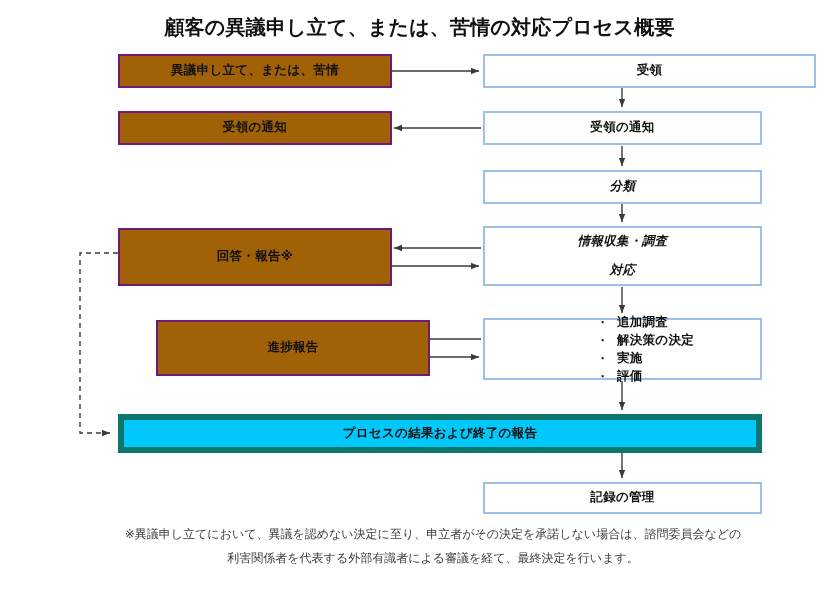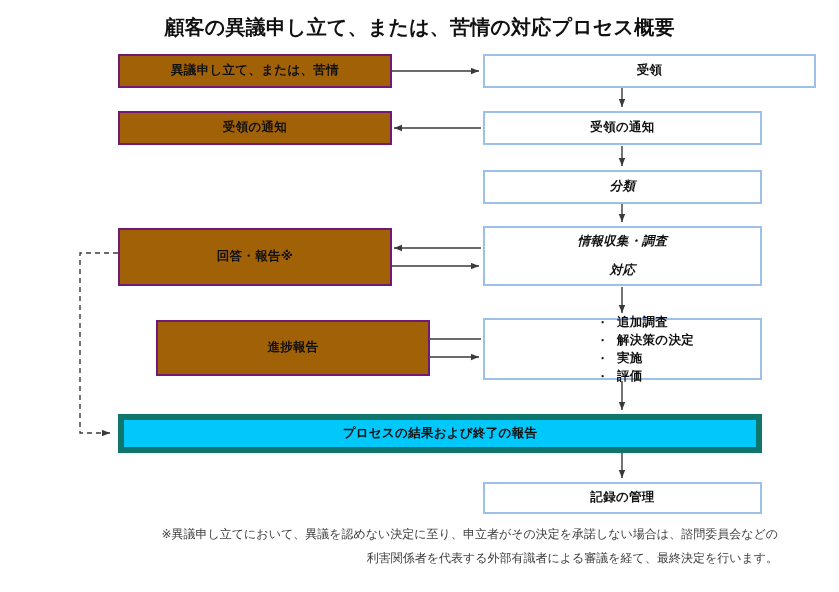--- a/index.html
+++ b/index.html
@@ -94,21 +94,21 @@
   }
 
   .footnote {
     position: absolute;
     left: 88px;
     top: 522px;
     width: 690px;
     font-size: 12px;
     line-height: 2.0;
     color: #3c3c3c;
-    text-align: right;
+    text-align: center;
     font-weight: normal;
   }
 </style>
 </head>
 <body>
 
 <div id="canvas">
 
   <div class="title">顧客の異議申し立て、または、苦情の対応プロセス概要</div>
 

